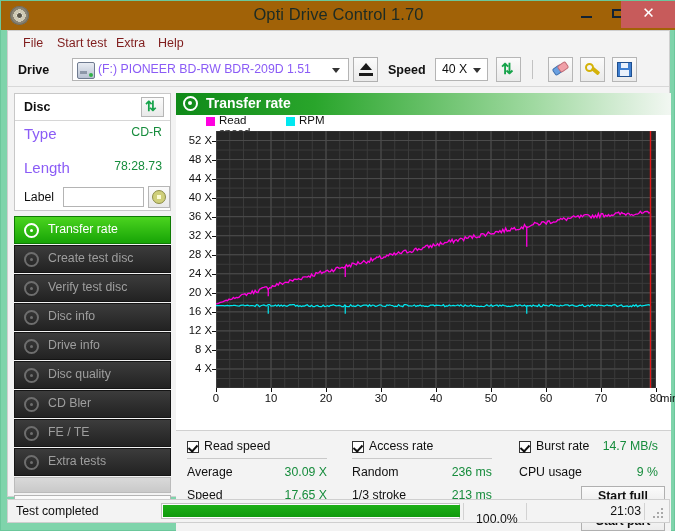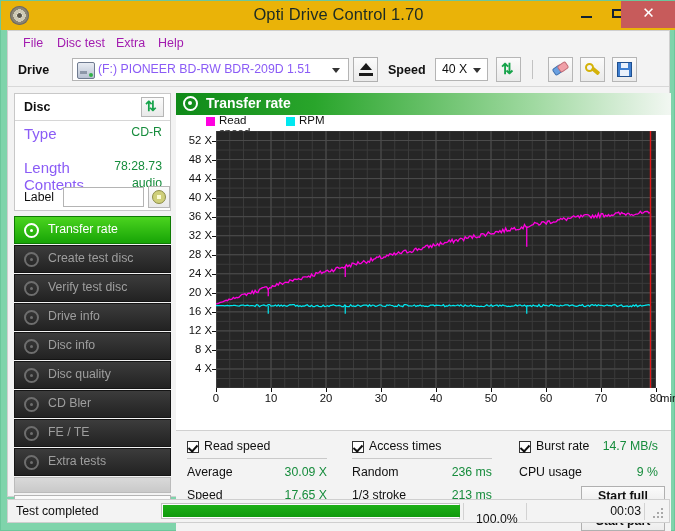--- a/index.html
+++ b/index.html
@@ -11,21 +11,21 @@
   }
   .window{
     position:absolute;left:0;top:0;width:675px;height:531px;
     background:#7fd4ab;
     box-sizing:border-box;
     border:1px solid #6bc79b;
   }
   
   .titlebar{
     position:absolute;left:0;top:0;width:675px;height:29px;
-    background:#eab308;
+    background:#a16207;
   }
   .app-icon{
     position:absolute;left:9px;top:5px;width:19px;height:19px;
     border-radius:50%;
     background:radial-gradient(circle at 50% 50%, #f4f2e8 0 22%, #cfcab5 23% 46%, #8a8474 47% 100%);
     box-shadow:inset 0 0 0 1px #6e6a5c;
   }
   .app-icon:after{
     content:"";position:absolute;left:7px;top:7px;width:5px;height:5px;border-radius:50%;
     background:#5a5649;
@@ -44,21 +44,21 @@
 
   
   .client{
     position:absolute;left:6px;top:29px;width:663px;height:467px;
     background:#f3f3f3;border:1px solid #cfcfcf;box-sizing:border-box;
   }
   .menubar{
     position:absolute;left:0;top:0;width:661px;height:23px;background:#f3f3f3;
   }
   .menu-item{
-    position:absolute;top:4px;font-size:12.5px;color:#a21caf;padding:1px 5px;cursor:default;
+    position:absolute;top:4px;font-size:12.5px;color:#7f1d1d;padding:1px 5px;cursor:default;
   }
   .mi-file{left:10px;}
   .mi-start{left:44px;}
   .mi-extra{left:103px;}
   .mi-help{left:145px;}
 
   .toolbar{
     position:absolute;left:0;top:23px;width:661px;height:33px;
     background:#f3f3f3;border-bottom:1px solid #d8d8d8;box-sizing:border-box;
   }
@@ -245,21 +245,21 @@
       </div>
     <div class="win-btn btn-close">
       <span>✕</span>
     </div>
   </div>
 
   <div class="client">
 
     <div class="menubar">
       <div class="menu-item mi-file">File</div>
-      <div class="menu-item mi-start">Disc test</div>
+      <div class="menu-item mi-start">Start test</div>
       <div class="menu-item mi-extra">Extra</div>
       <div class="menu-item mi-help">Help</div>
     </div>
 
     <div class="toolbar">
       <div class="tb-label lbl-drive">Drive</div>
       <div class="drive-combo">
         <div class="drive-icon"></div>
         <div class="drive-text">(F:)  PIONEER BD-RW  BDR-209D 1.51</div>
         <div class="caret drive-caret"></div>
@@ -306,24 +306,20 @@
           </div>
         </div>
         <div class="disc-row" style="top:31px;">
           <span class="disc-key">Type</span>
           <span class="disc-val">CD-R</span>
         </div>
         <div class="disc-row" style="top:65px;">
           <span class="disc-key">Length</span>
           <span class="disc-val">78:28.73</span>
         </div>
-        <div class="disc-row" style="top:82px;">
-          <span class="disc-key">Contents</span>
-          <span class="disc-val">audio</span>
-        </div>
         <div class="lbl-row" style="top:92px;">
           <span class="lbl-key">Label</span>
           <input class="lbl-input" type="text" value="" style="">
           <div class="lbl-btn">
             <i></i>
           </div>
         </div>
       </div>
 
       <div class="nav">
@@ -334,25 +330,25 @@
         <div class="nav-item">
           <span class="nav-ic"></span>
           <span class="nav-lbl">Create test disc</span>
         </div>
         <div class="nav-item">
           <span class="nav-ic"></span>
           <span class="nav-lbl">Verify test disc</span>
         </div>
         <div class="nav-item">
           <span class="nav-ic"></span>
+          <span class="nav-lbl">Disc info</span>
+        </div>
+        <div class="nav-item">
+          <span class="nav-ic"></span>
           <span class="nav-lbl">Drive info</span>
-        </div>
-        <div class="nav-item">
-          <span class="nav-ic"></span>
-          <span class="nav-lbl">Disc info</span>
         </div>
         <div class="nav-item">
           <span class="nav-ic"></span>
           <span class="nav-lbl">Disc quality</span>
         </div>
         <div class="nav-item">
           <span class="nav-ic"></span>
           <span class="nav-lbl">CD Bler</span>
         </div>
         <div class="nav-item">
@@ -539,21 +535,21 @@
         <div class="chk-lbl" style="left:28px;top:8px;">Read speed</div>
         <div class="hr" style="left:11px;top:27px;width:140px;"></div>
         <div class="st-key" style="left:11px;top:34px;">Average</div>
         <div class="st-val" style="left:81px;top:34px;width:70px;">30.09 X</div>
         <div class="st-key" style="left:11px;top:57px;">Speed</div>
         <div class="st-val" style="left:81px;top:57px;width:70px;">17.65 X</div>
         <div class="st-key" style="left:11px;top:80px;">End</div>
         <div class="st-val" style="left:81px;top:80px;width:70px;">36.70 X</div>
 
         <div class="chk" style="left:176px;top:10px;"></div>
-        <div class="chk-lbl" style="left:193px;top:8px;">Access times</div>
+        <div class="chk-lbl" style="left:193px;top:8px;">Access rate</div>
         <div class="hr" style="left:176px;top:27px;width:140px;"></div>
         <div class="st-key" style="left:176px;top:34px;">Random</div>
         <div class="st-val" style="left:246px;top:34px;width:70px;">236 ms</div>
         <div class="st-key" style="left:176px;top:57px;">1/3 stroke</div>
         <div class="st-val" style="left:246px;top:57px;width:70px;">213 ms</div>
         <div class="st-key" style="left:176px;top:80px;">Full stroke</div>
         <div class="st-val" style="left:246px;top:80px;width:70px;">292 ms</div>
 
         <div class="chk" style="left:343px;top:10px;"></div>
         <div class="chk-lbl" style="left:360px;top:8px;">Burst rate</div>
@@ -572,21 +568,21 @@
   </div>
 
   <div class="statusbar">
     <div class="sb-text">Test completed</div>
     <div class="sb-prog">
         <i id="progfill" style="width: 297px;"></i>
       </div>
     <div class="sb-sep" style="left:455px;"></div>
     <div class="sb-pct">100.0%</div>
     <div class="sb-sep" style="left:518px;"></div>
-    <div class="sb-time">00:03</div>
+    <div class="sb-time">21:03</div>
     <div class="sb-sep" style="left:636px;"></div>
     <div class="grip">
       <i style="left:8px;top:0;"></i>
         <i style="left:4px;top:4px;"></i>
         <i style="left:8px;top:4px;"></i>
       <i style="left:0;top:8px;"></i>
         <i style="left:4px;top:8px;"></i>
         <i style="left:8px;top:8px;"></i>
     </div>
   </div>

